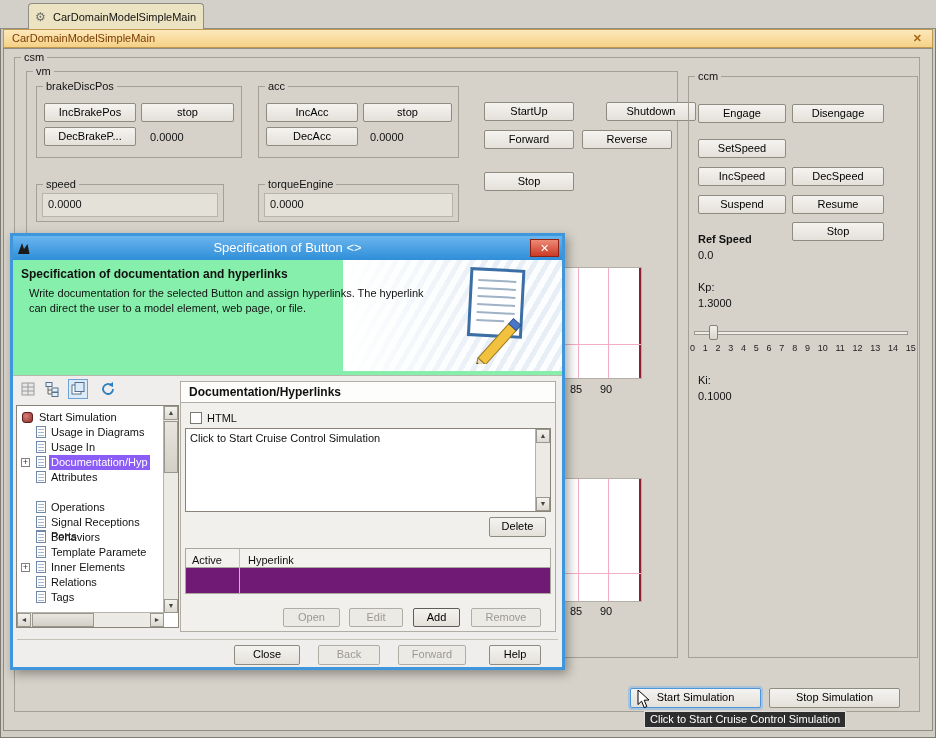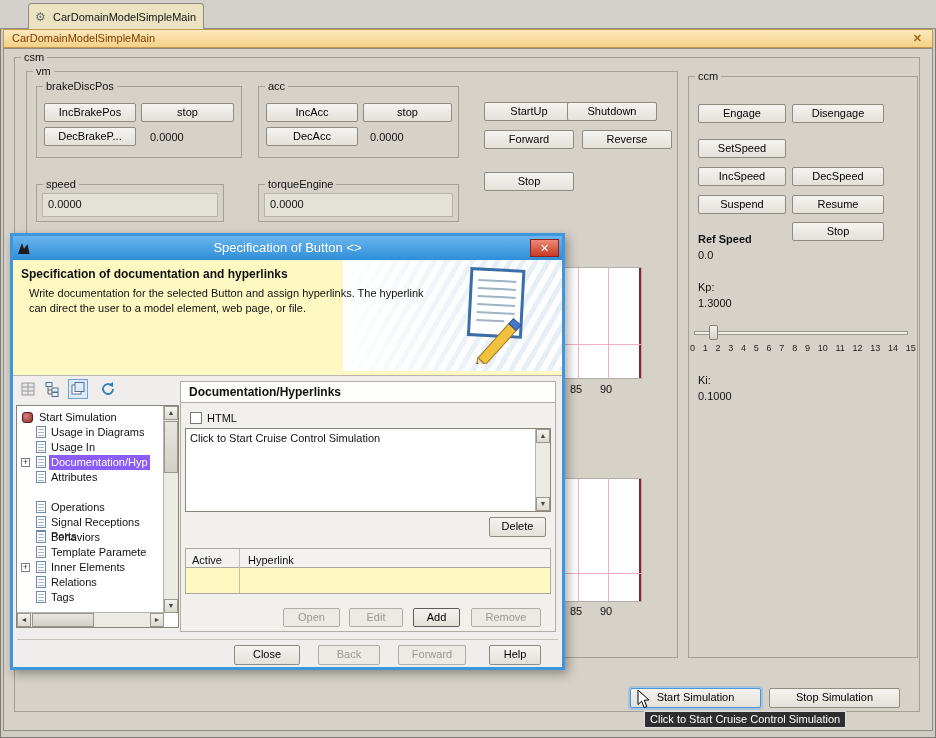--- a/index.html
+++ b/index.html
@@ -35,21 +35,21 @@
   .sl-thumb{position:absolute;width:9px;height:15px;background:linear-gradient(#f2f0ec,#d8d5cd);border:1px solid #85827a;border-radius:2px;}
   .ticks{position:absolute;display:flex;justify-content:space-between;font-size:9px;color:#222;}
   
   .dialog{position:absolute;left:10px;top:233px;width:555px;height:437px;border:3px solid #3e97dd;background:#efeeec;
           box-shadow:3px 4px 10px rgba(0,0,0,.35);z-index:10;}
   .dtitle{position:relative;height:24px;background:linear-gradient(#6ab5ee,#2f8ed8);color:#fff;font-size:13px;
           text-align:center;line-height:23px;}
   .dclose{position:absolute;right:3px;top:3px;width:29px;height:18px;background:linear-gradient(#ee8a77,#c93a25);
           border:1px solid #8e2114;color:#fff;text-align:center;line-height:16px;font-size:11px;}
   .dbody{position:relative;width:549px;height:407px;}
-  .dheader{position:absolute;left:0;top:0;width:549px;height:116px;background:#fef9c3;border-bottom:1px solid #b9b6ae;}
+  .dheader{position:absolute;left:0;top:0;width:549px;height:116px;background:#86efac;border-bottom:1px solid #b9b6ae;}
   .stripes{position:absolute;right:0;top:0;width:219px;height:111px;
            background:repeating-linear-gradient(120deg,#e7eef6 0 5px,#fbfdfe 5px 11px);}
   .stripefade{position:absolute;right:0;top:0;width:219px;height:111px;
            background:linear-gradient(90deg,#fff 0%,rgba(255,255,255,0) 70%);}
   .tbtn{position:absolute;width:20px;height:20px;display:flex;align-items:center;justify-content:center;border:1px solid transparent;}
   .tbtn.on{border:1px solid #6ea1d4;background:#dcebf9;}
   .ptitle{position:absolute;background:#fdfdfc;border:1px solid #b0ada5;font-weight:bold;font-size:12px;line-height:20px;padding-left:8px;}
   .parea{position:absolute;background:#f1f0ed;border:1px solid #b0ada5;border-top:none;}
   .txt{position:absolute;background:#fff;border:1px solid #8a8478;font-size:11px;padding:3px 4px;}
   .chkbox{position:absolute;width:12px;height:12px;background:#fff;border:1px solid #7a7870;}
@@ -65,21 +65,21 @@
       line-height:7px;text-align:center;color:#333;}
   .lbl{position:absolute;padding:0 2px;}
   .sel{background:#8b5cf6;color:#fff;}
   
   .sbv{position:absolute;width:15px;background:#eceae5;border-left:1px solid #b7b4ac;}
   .sbh{position:absolute;height:15px;background:#eceae5;border-top:1px solid #b7b4ac;}
   .sbtn{position:absolute;width:14px;height:14px;background:linear-gradient(#f4f2ee,#dcd9d2);border:1px solid #9a978e;
       font-size:7px;line-height:12px;text-align:center;color:#444;}
   .thumb{position:absolute;background:linear-gradient(#e9e6e0,#d2cfc7);border:1px solid #9a978e;}
   
-  .tbl{position:absolute;background:#fef9c3;border:1px solid #aaa79e;}
+  .tbl{position:absolute;background:#701a75;border:1px solid #aaa79e;}
   .tblhead{position:absolute;left:0;top:0;right:0;height:19px;background:#f3f2ef;border-bottom:1px solid #aaa79e;line-height:18px;}
   .colsep{position:absolute;top:0;bottom:0;width:1px;background:#c2bfb6;}
   
   .tooltip{position:absolute;background:#2e2e2e;color:#fff;border:1px solid #dedede;font-size:11px;
       line-height:15px;padding:0 5px;white-space:nowrap;z-index:30;}
   .cursor{position:absolute;z-index:40;}
   .sep{position:absolute;border-top:1px solid #c5c2ba;}
 </style>
 </head>
 <body>
@@ -118,21 +118,21 @@
 
   <div class="g" style="left:258px;top:86px;width:201px;height:72px;">
     <span class="gl">acc</span>
   </div>
   <div class="b" style="left:266px;top:103px;width:92px;">IncAcc</div>
   <div class="b" style="left:363px;top:103px;width:89px;">stop</div>
   <div class="b" style="left:266px;top:127px;width:92px;">DecAcc</div>
   <span class="t" style="left:370px;top:131px;">0.0000</span>
 
   <div class="b" style="left:484px;top:102px;width:90px;">StartUp</div>
-  <div class="b" style="left:567px;top:102px;width:90px;">Shutdown</div>
+  <div class="b" style="left:606px;top:102px;width:90px;">Shutdown</div>
   <div class="b" style="left:484px;top:130px;width:90px;">Forward</div>
   <div class="b" style="left:582px;top:130px;width:90px;">Reverse</div>
   <div class="b" style="left:484px;top:172px;width:90px;">Stop</div>
 
   <div class="g" style="left:36px;top:184px;width:188px;height:38px;">
     <span class="gl">speed</span>
     <div class="inner" style="left:5px;top:8px;width:176px;height:24px;">
       <span class="t" style="left:5px;top:4px;">0.0000</span>
     </div>
   </div>

